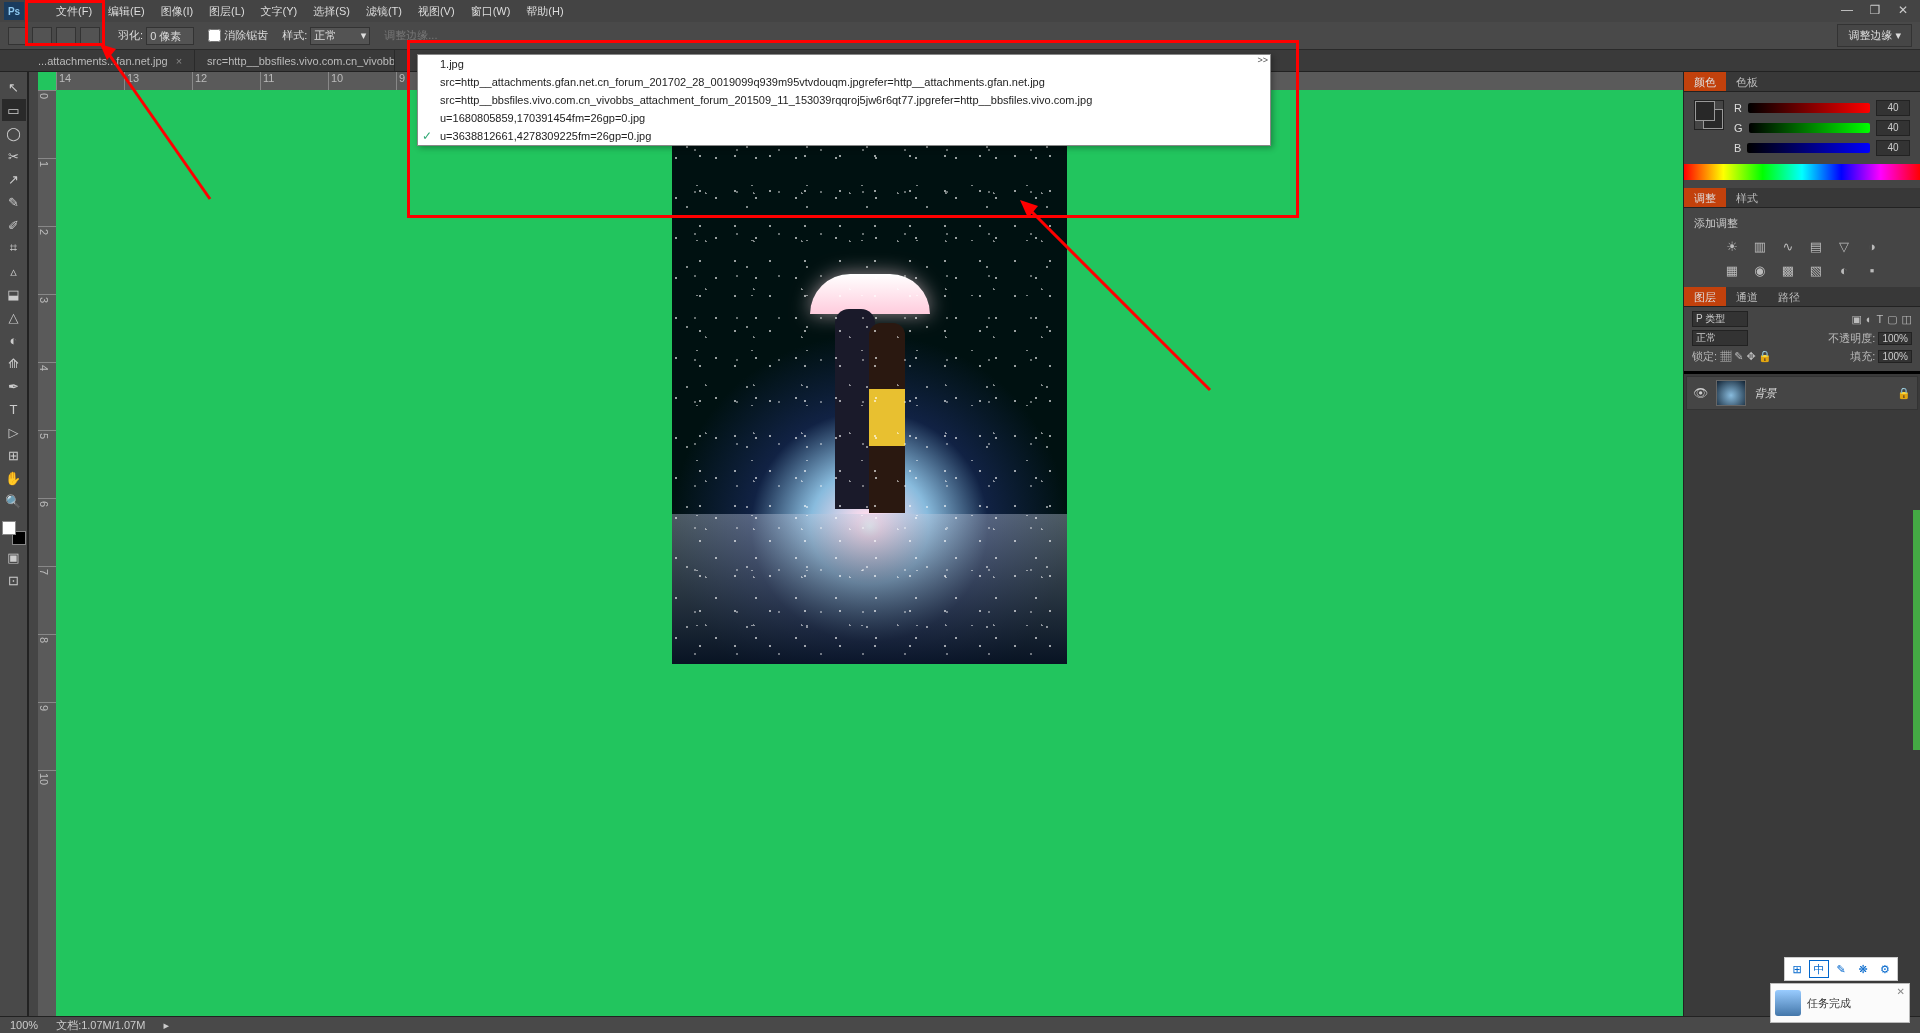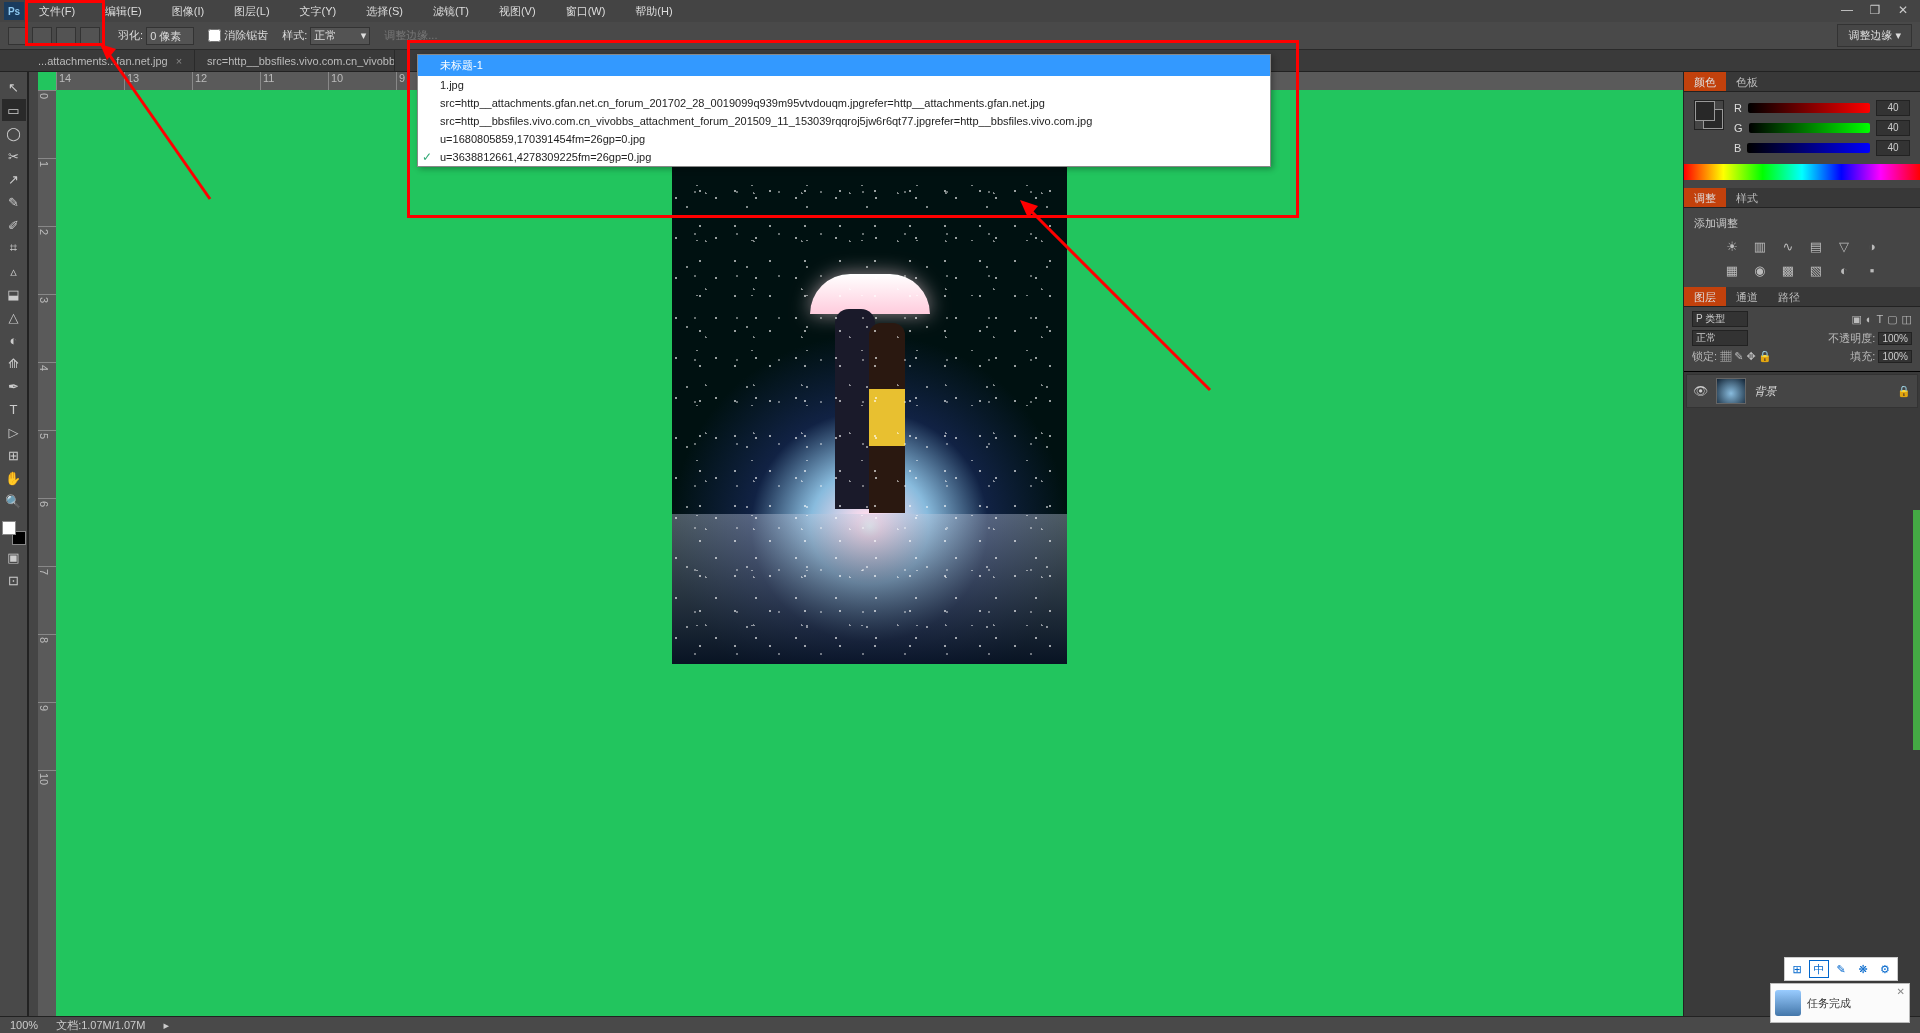--- a/index.html
+++ b/index.html
@@ -1,19 +1,19 @@
 <!DOCTYPE html>
 <html><head>
 <meta charset="utf-8">
 <style>
 *{margin:0;padding:0;box-sizing:border-box;font-family:"Microsoft YaHei",Arial,sans-serif;font-size:11px;user-select:none}
 body{width:1920px;height:1033px;background:#444;overflow:hidden;position:relative}
 .titlebar{height:22px;background:#444;display:flex;align-items:center;padding-left:4px}
-.ps-logo{width:20px;height:18px;background:#1a3c5e;color:#8cc8f0;font-weight:bold;display:flex;align-items:center;justify-content:center;font-size:10px;margin-right:7px}
-.menubar{display:flex;gap:14px}
+.ps-logo{width:20px;height:18px;background:#1a3c5e;color:#8cc8f0;font-weight:bold;display:flex;align-items:center;justify-content:center;font-size:10px;margin-right:24px}
+.menubar{display:flex;gap:0}
 .menuitem{padding:3px 8px;color:#ddd;cursor:pointer}
 .win-controls{position:absolute;right:4px;top:2px;display:flex;gap:2px}
 .win-btn{width:26px;height:16px;color:#ccc;display:flex;align-items:center;justify-content:center;font-size:12px}
 .optionsbar{height:28px;background:#494949;display:flex;align-items:center;padding:0 8px;border-bottom:1px solid #2a2a2a;position:relative}
 .opt-item{display:flex;align-items:center;margin-right:14px;color:#ddd}
 .opt-box{width:20px;height:18px;border:1px solid #333;background:#535353;margin-right:4px}
 .opt-input{width:48px;height:18px;background:#535353;border:1px solid #333;color:#ddd;padding:1px 3px;font-size:11px}
 .opt-dropdown{width:60px;height:18px;background:#535353;border:1px solid #333;color:#ddd;padding:1px 3px;font-size:11px;display:flex;align-items:center;justify-content:space-between}
 .opt-right{position:absolute;right:8px;display:flex;align-items:center}
 .workspace-btn{padding:3px 10px;background:#464646;color:#ddd;border:1px solid #333}
@@ -58,21 +58,21 @@
 .csw-bg{width:20px;height:20px;background:#282828;border:1px solid #999;position:absolute;bottom:0;right:0}
 .slider{flex:1;height:10px;background:linear-gradient(90deg,#000,#f00);position:relative;border-radius:2px}
 .slider.g{background:linear-gradient(90deg,#000,#0f0)}
 .slider.b{background:linear-gradient(90deg,#000,#00f)}
 .slider-val{width:34px;height:16px;background:#333;border:1px solid #222;color:#ccc;text-align:center;font-size:10px;line-height:14px}
 .spectrum{height:16px;background:linear-gradient(90deg,#f00,#ff0,#0f0,#0ff,#00f,#f0f,#f00);margin:4px -10px 0}
 .adj-panel{padding:8px 10px;color:#ccc}
 .adj-row{display:flex;gap:8px;margin-top:6px;justify-content:center}
 .adj-icon{width:20px;height:18px;color:#bbb;display:flex;align-items:center;justify-content:center;font-size:13px}
 .layers-panel{flex:1;display:flex;flex-direction:column}
-.layer-opts{padding:4px 8px;border-bottom:1px solid #000000;color:#bbb;font-size:10px}
+.layer-opts{padding:4px 8px;border-bottom:3px solid #000000;color:#bbb;font-size:10px}
 .layer-opt-row{display:flex;align-items:center;justify-content:space-between;margin-bottom:3px}
 .layer-input{width:56px;height:16px;background:#333;border:1px solid #222;color:#ccc;padding:0 3px;font-size:10px}
 .layer-list{flex:1;background:#3a3a3a;padding:2px}
 .layer-row{display:flex;align-items:center;padding:3px 6px;background:#454545;border:1px solid #333;gap:8px}
 .layer-eye{color:#ccc;font-size:12px}
 .layer-thumb{width:30px;height:26px;background:radial-gradient(circle at 50% 60%,#8bd,#123);border:1px solid #666}
 .layer-name{color:#ddd;font-style:italic}
 .layer-lock{margin-left:auto;color:#999}
 .statusbar{height:17px;background:#494949;display:flex;align-items:center;padding:0 10px;color:#ccc;font-size:10px;gap:18px;border-top:1px solid #222}
 .annot-red1{position:absolute;border:3px solid red;top:0;left:25px;width:80px;height:46px;z-index:50;pointer-events:none}
@@ -313,23 +313,20 @@
 </div>
 
 <div class="statusbar">
   <span>100%</span>
   <span>文档:1.07M/1.07M</span>
   <span>▸</span>
 </div>
 
 <div class="dropdown-overlay">
   <div class="dd-arrows">&gt;&gt;</div>
-  <div class="dd-item sel">
-      <span>未标题-1</span>
-    </div>
   <div class="dd-item">
       <span>1.jpg</span>
     </div>
   <div class="dd-item">
       <span>src=http__attachments.gfan.net.cn_forum_201702_28_0019099q939m95vtvdouqm.jpgrefer=http__attachments.gfan.net.jpg</span>
     </div>
   <div class="dd-item">
       <span>src=http__bbsfiles.vivo.com.cn_vivobbs_attachment_forum_201509_11_153039rqqroj5jw6r6qt77.jpgrefer=http__bbsfiles.vivo.com.jpg</span>
     </div>
   <div class="dd-item">

